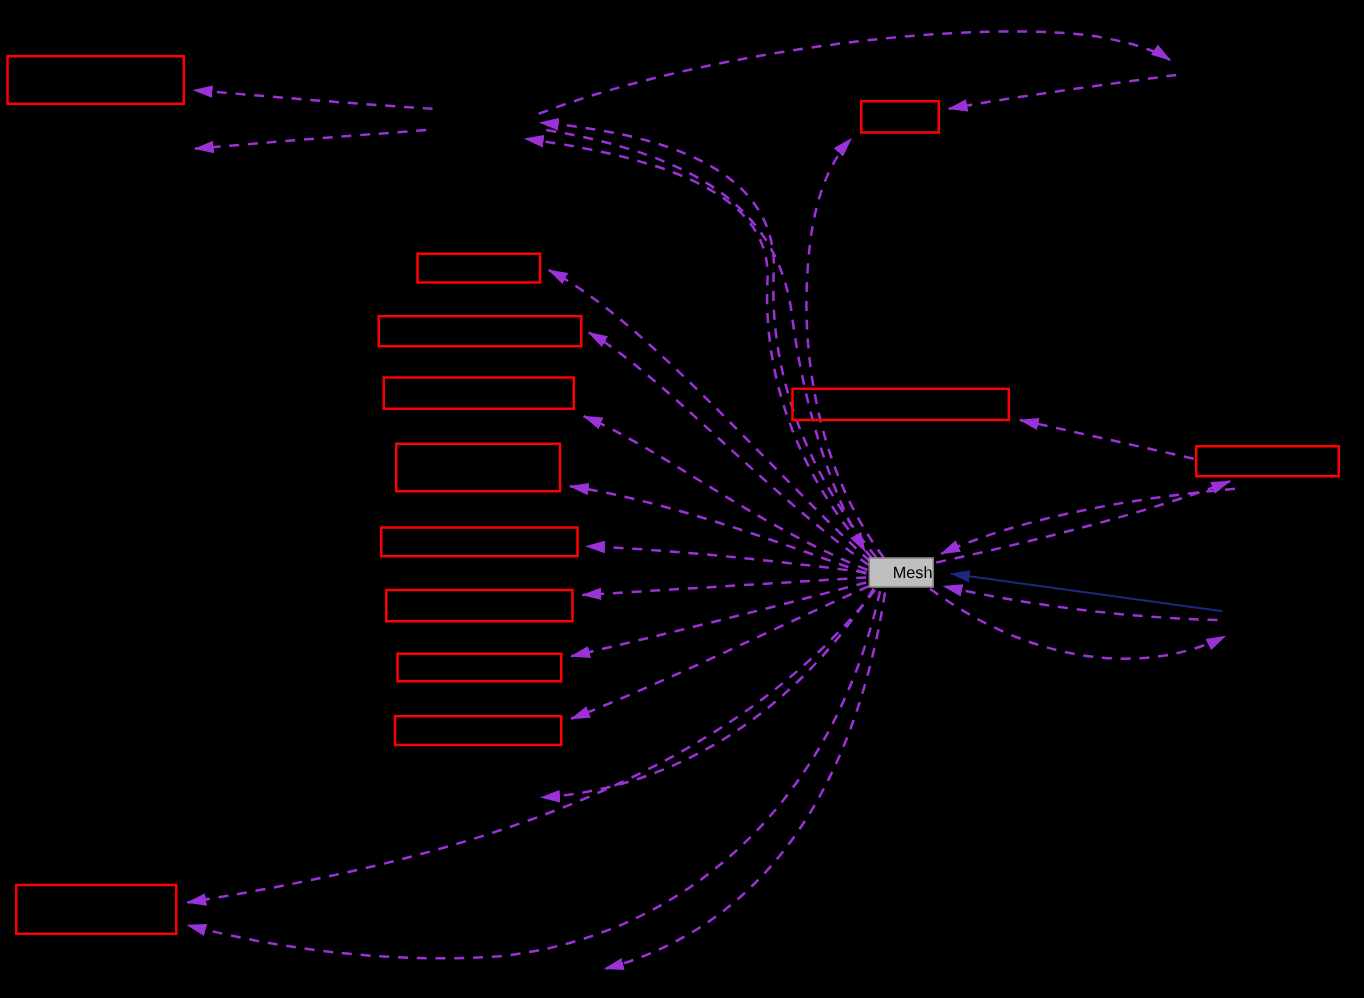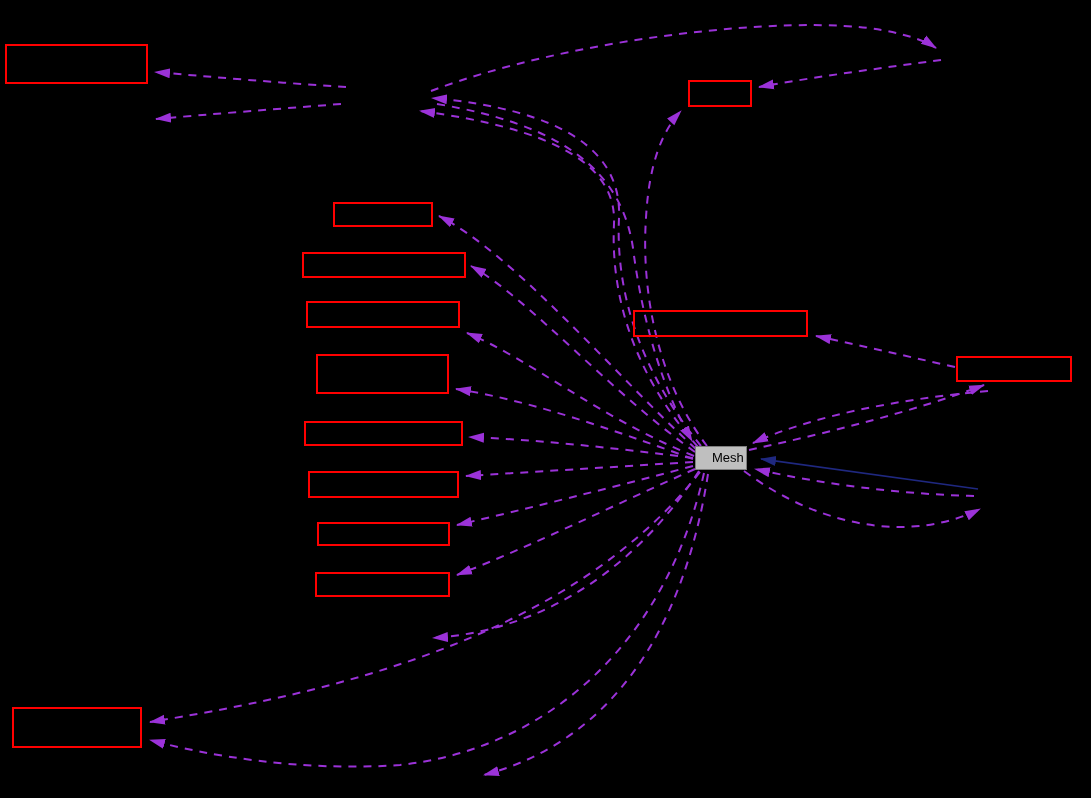--- a/index.html
+++ b/index.html
@@ -29,23 +29,22 @@
     box-sizing:border-box;
   }
   .node-mesh{
     position:absolute;
     left:695px;top:446px;width:52px;height:24px;
     background:var(--mesh-fill);
     border:1px solid var(--mesh-border);
     box-sizing:border-box;
     color:var(--mesh-text);
     font-size:13px;line-height:22px;
-    text-align:left;
+    text-align:right;
     cursor:default;
-    padding-left:16px;
   }
 </style>
 </head>
 <body>
 
 <div id="canvas">
 
   <svg id="edges" viewBox="0 0 1091 798" xmlns="http://www.w3.org/2000/svg">
     <defs>
       <marker id="arrowP" markerWidth="17" markerHeight="12" refX="15" refY="5.5" orient="auto" markerUnits="userSpaceOnUse">

